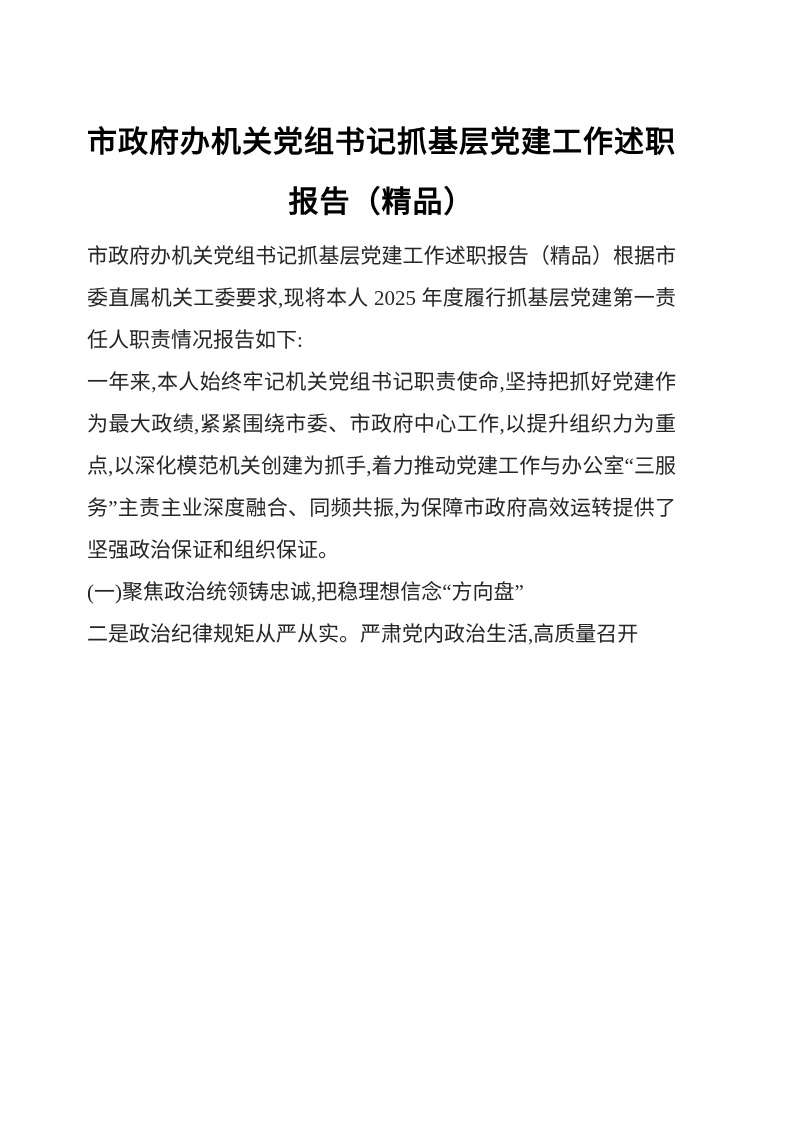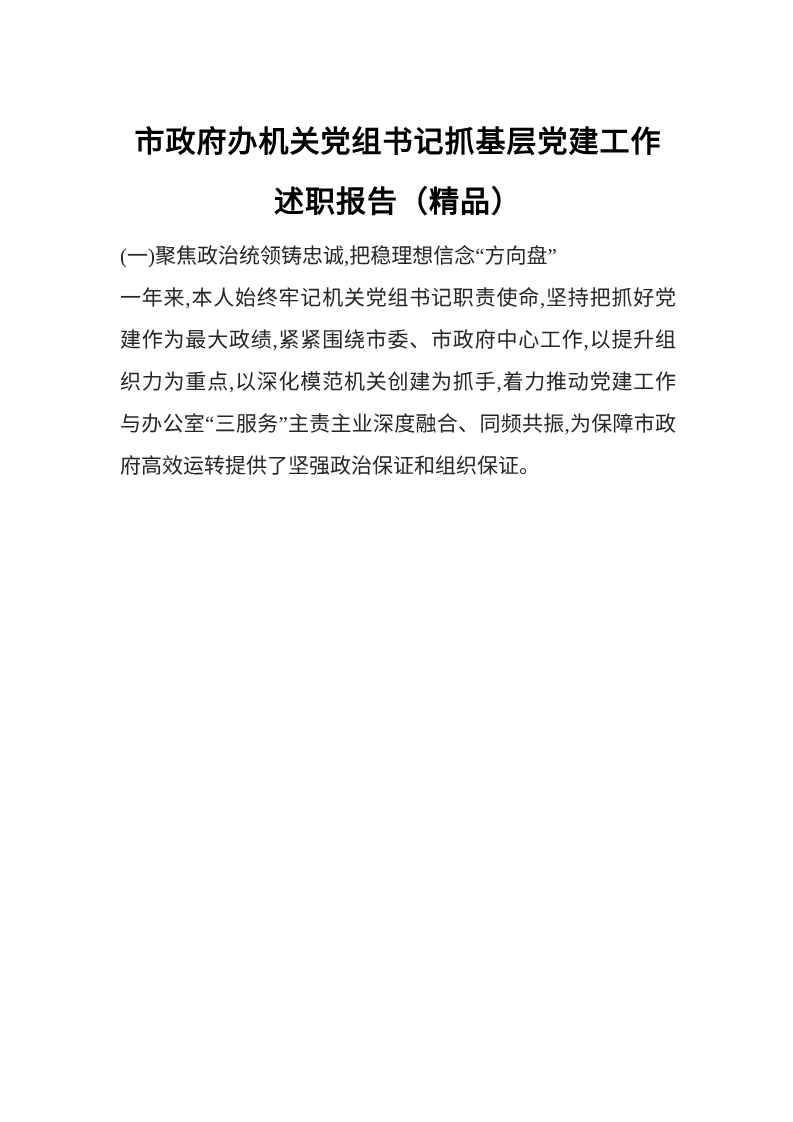--- a/index.html
+++ b/index.html
@@ -7,21 +7,21 @@
     padding: 0;
     background: #ffffff;
   }
   .page {
     position: relative;
     width: 793px;
     height: 1122px;
     margin: 0 auto;
     background: #ffffff;
     box-sizing: border-box;
-    padding: 112px 117px 0 120px;
+    padding: 112px 117px 0 87px;
     overflow: hidden;
   }
   .doc-title {
     font-family: "Liberation Serif", "DejaVu Serif", serif;
     font-weight: 700;
     font-size: 30px;
     line-height: 60px;
     letter-spacing: 1px;
     text-align: center;
     color: #000000;
@@ -39,16 +39,18 @@
     overflow-wrap: break-word;
   }
 </style>
 </head>
 <body>
 
 <div class="page">
   <h1 class="doc-title">市政府办机关党组书记抓基层党建工作述职报告（精品）</h1>
 
   <div class="doc-body">
+    <p>市政府办机关党组书记抓基层党建工作述职报告（精品）根据市委直属机关工委要求,现将本人 2025 年度履行抓基层党建第一责任人职责情况报告如下:</p>
+    <p>一年来,本人始终牢记机关党组书记职责使命,坚持把抓好党建作为最大政绩,紧紧围绕市委、市政府中心工作,以提升组织力为重点,以深化模范机关创建为抓手,着力推动党建工作与办公室“三服务”主责主业深度融合、同频共振,为保障市政府高效运转提供了坚强政治保证和组织保证。</p>
     <p>(一)聚焦政治统领铸忠诚,把稳理想信念“方向盘”</p>
-    <p>一年来,本人始终牢记机关党组书记职责使命,坚持把抓好党建作为最大政绩,紧紧围绕市委、市政府中心工作,以提升组织力为重点,以深化模范机关创建为抓手,着力推动党建工作与办公室“三服务”主责主业深度融合、同频共振,为保障市政府高效运转提供了坚强政治保证和组织保证。</p>
+    <p>二是政治纪律规矩从严从实。严肃党内政治生活,高质量召开</p>
   </div>
 </div>
 
 </body></html>

